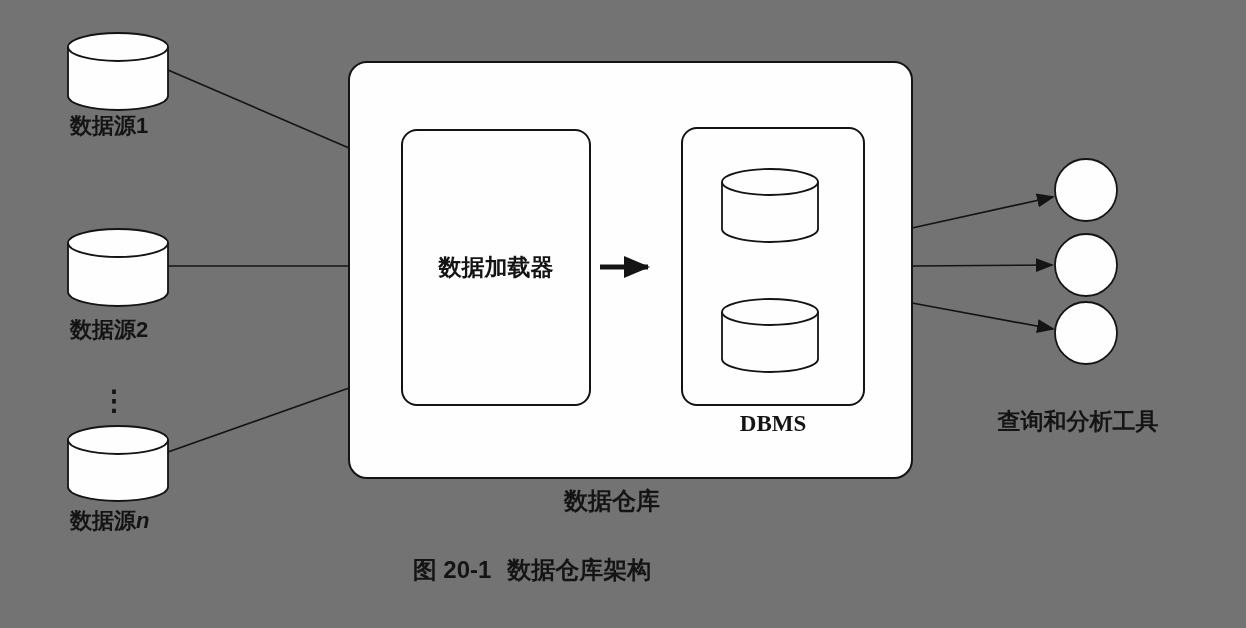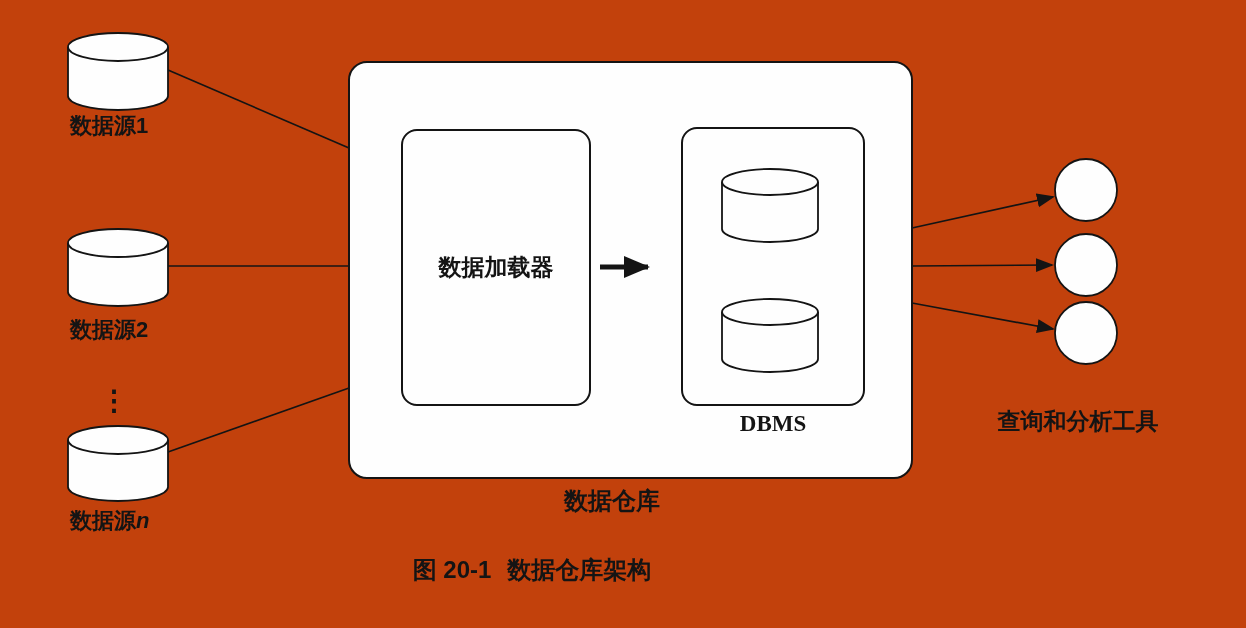--- a/index.html
+++ b/index.html
@@ -4,21 +4,21 @@
 <style>
   html, body {
     margin: 0;
     padding: 0;
     background: #ffffff;
   }
   .page {
     position: relative;
     width: 1246px;
     height: 628px;
-    background: #c2410c;
+    background: #737373;
     overflow: hidden;
     text-decoration: underline;
   }
   svg { display: block; }
   .shape {
     fill: #fefefe;
     stroke: #141414;
     stroke-width: 2;
   }
   .shape-thin {

